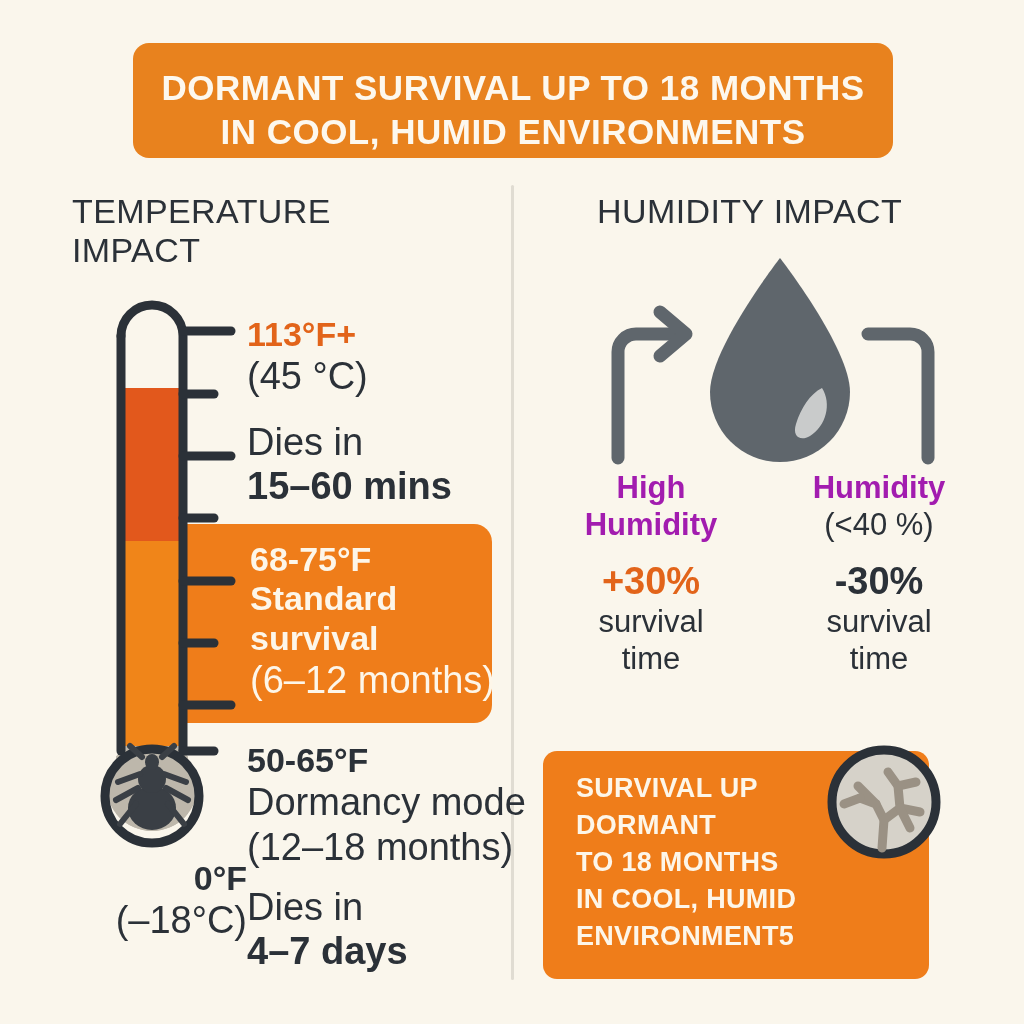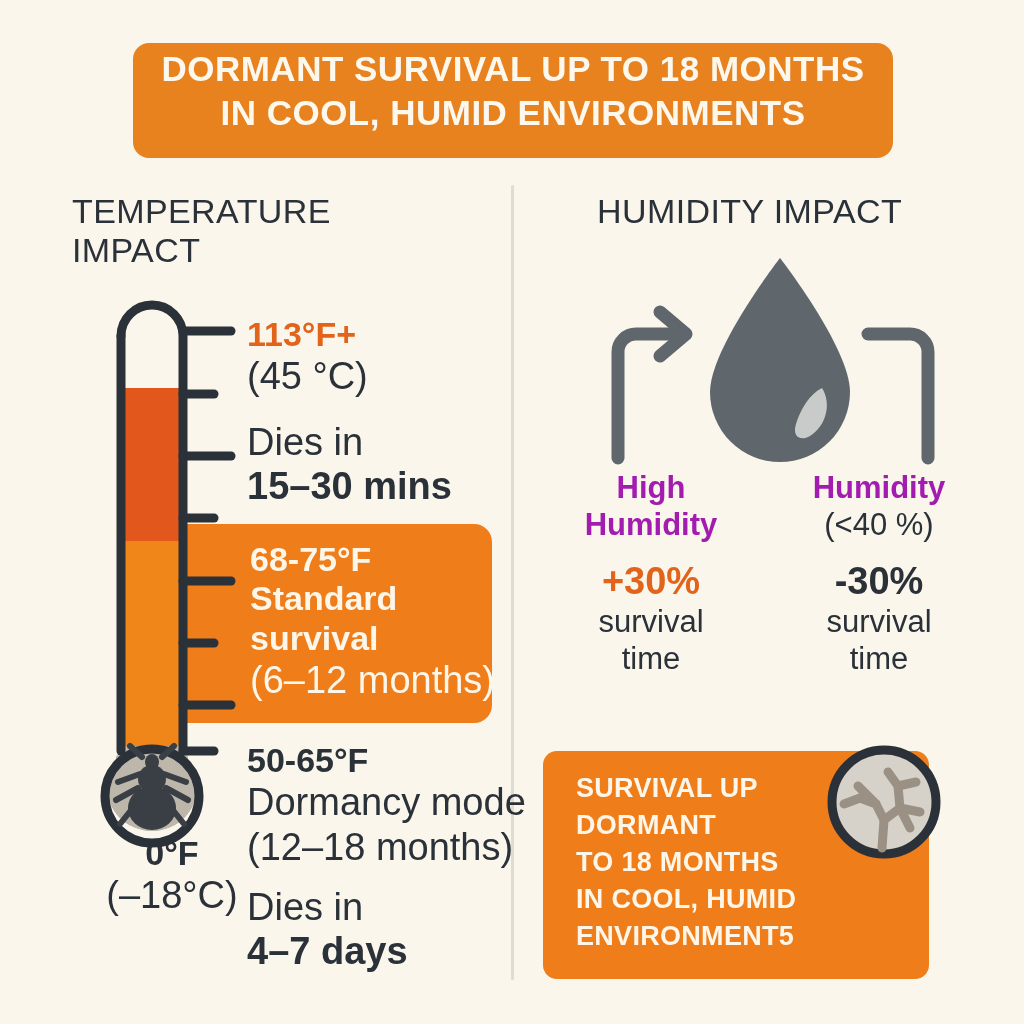--- a/index.html
+++ b/index.html
@@ -23,21 +23,21 @@
     position: absolute;
     left: 133px;
     top: 43px;
     width: 760px;
     height: 115px;
     background: #E8821E;
     border-radius: 16px;
     display: flex;
     flex-direction: column;
     align-items: center;
-    justify-content: flex-start;
+    justify-content: flex-end;
     box-sizing: border-box;
     padding: 4px 30px;
   }
   .header-line {
     color: #FDF8EE;
     font-weight: bold;
     font-size: 35px;
     letter-spacing: 0.5px;
     line-height: 1.26;
     text-align: center;
@@ -102,21 +102,21 @@
     font-weight: normal;
   }
   .t-sub.onorange { color: #FDF6E9; }
   .t-sub.bold { font-weight: bold; }
 
   #lbl-113      { left: 247px; top: 315px; }
   #lbl-dies1    { left: 247px; top: 420px; }
   #lbl-standard { left: 250px; top: 540px; }
   #lbl-5065     { left: 247px; top: 741px; }
   #lbl-dies2    { left: 247px; top: 885px; }
-  #lbl-0f       { left: 97px;  top: 834px; text-align: center; width: 150px; }
+  #lbl-0f       { left: 97px;  top: 859px; text-align: right; width: 150px; }
 
   
   .hum-illus {
     position: absolute;
     left: 560px;
     top: 240px;
     width: 440px;
     height: 240px;
   }
 
@@ -246,21 +246,21 @@
     </svg>
   </div>
 
   <div class="t-label" id="lbl-113">
     <div class="t-big accent">113°F+</div>
     <div class="t-sub">(45 °C)</div>
   </div>
 
   <div class="t-label" id="lbl-dies1">
     <div class="t-sub">Dies in</div>
-    <div class="t-sub bold">15–30 mins</div>
+    <div class="t-sub bold">15–60 mins</div>
   </div>
 
   <div class="t-label" id="lbl-standard">
     <div class="t-big onorange">68-75°F</div>
     <div class="t-big onorange">Standard</div>
     <div class="t-big onorange">survival</div>
     <div class="t-sub onorange">(6–12 months)</div>
   </div>
 
   <div class="t-label" id="lbl-5065">

